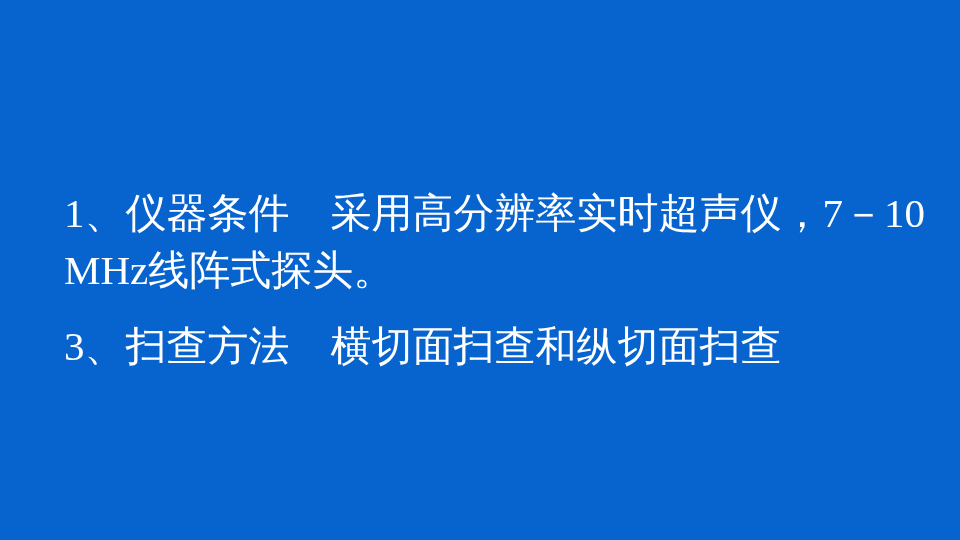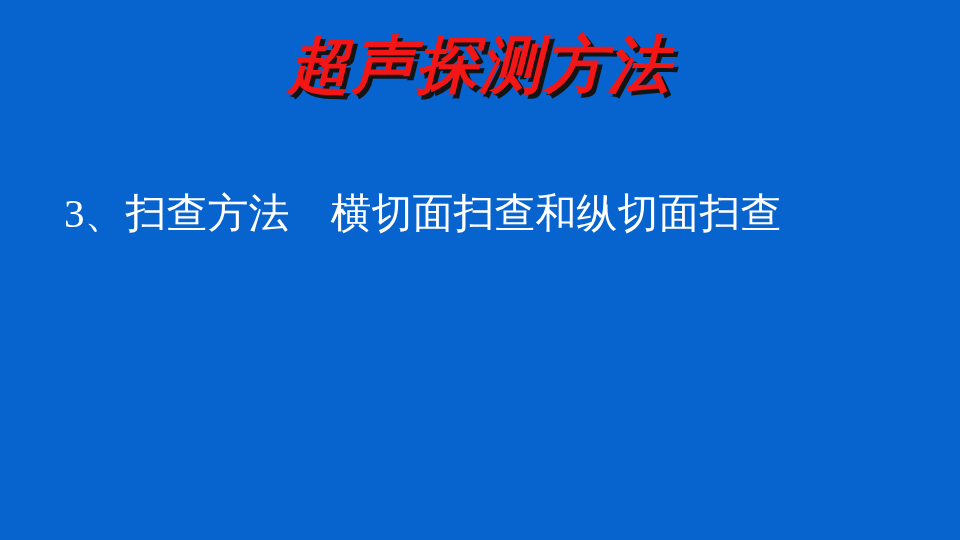--- a/index.html
+++ b/index.html
@@ -56,19 +56,19 @@
   .para:last-child {
     margin-bottom: 0;
     font-family: Liberation Serif, serif;
   }
 </style>
 </head>
 <body>
 
 <div id="slide">
 
-  <div id="slide-title">超声探测方法</div>
 
   <div id="body-block">
+    <p class="para">1、仪器条件　采用高分辨率实时超声仪，7－10MHz线阵式探头。</p>
     <p class="para">3、扫查方法　横切面扫查和纵切面扫查</p>
   </div>
 
 </div>
 
 </body></html>

